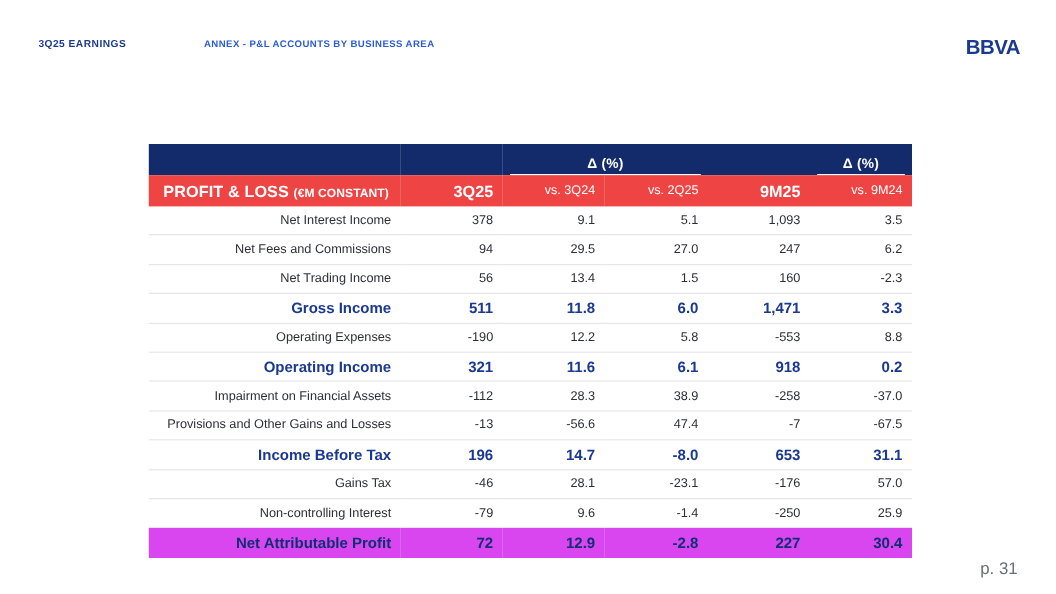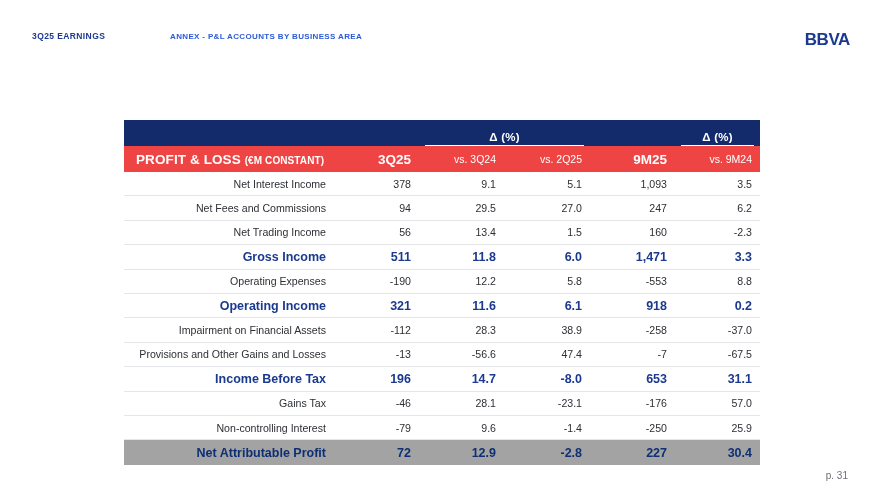--- a/index.html
+++ b/index.html
@@ -147,34 +147,34 @@
   }
   tbody tr.bold-row td {
     color: #1b3a8f;
     font-weight: bold;
     font-size: 12.5px;
   }
   tbody tr.bold-row td.lbl {
     font-size: 12.5px;
   }
   tbody tr.highlight td {
-    background: #a3a3a3;
+    background: #d946ef;
     color: #0e2f74;
     font-weight: bold;
     font-size: 12.5px;
     border-bottom: none;
     height: 25px;
   }
   tbody tr:last-child td { border-bottom: none; }
 
   .page-num {
     position: absolute;
     right: 32px;
     bottom: 14px;
-    font-size: 10px;
+    font-size: 14px;
     color: #6b6f76;
   }
 </style>
 </head>
 <body>
 
 <div class="slide">
 
   <div class="hdr-left">3Q25 EARNINGS</div>
   <div class="hdr-center">ANNEX - P&amp;L ACCOUNTS BY BUSINESS AREA</div>

